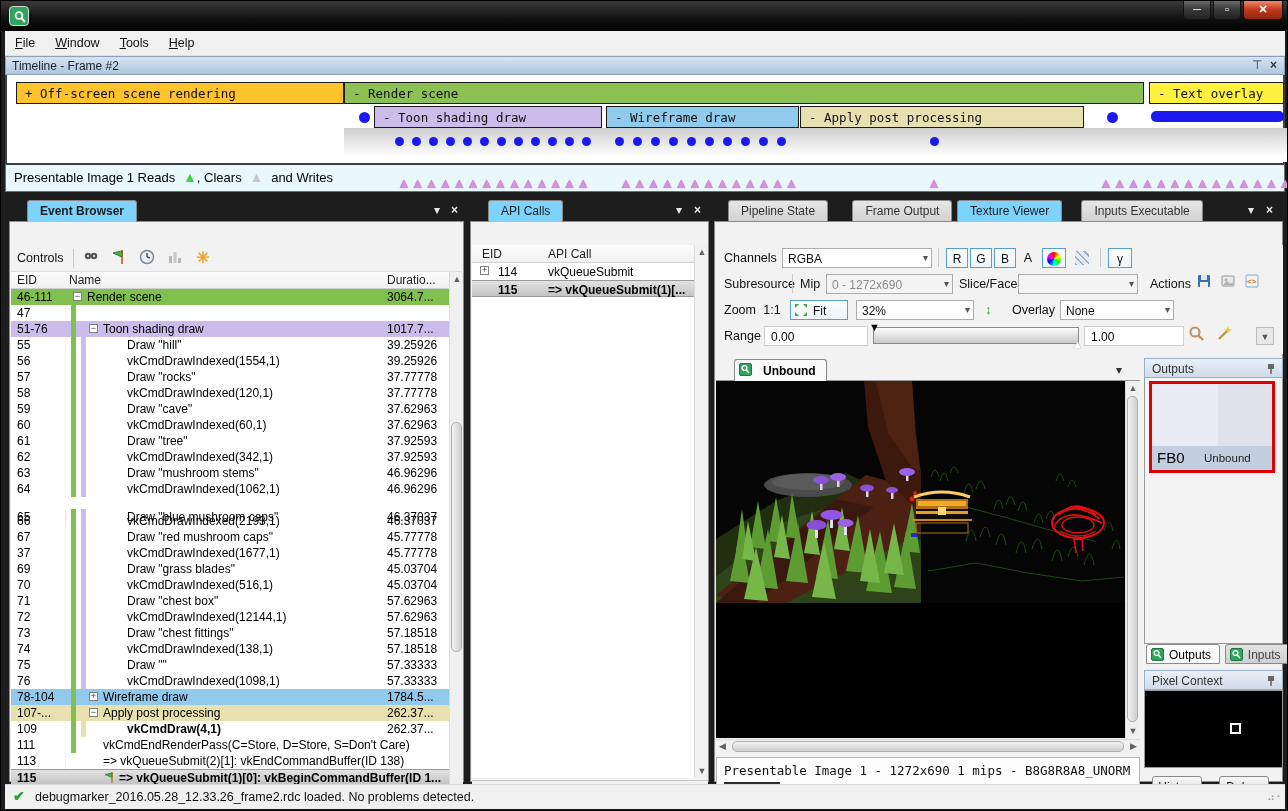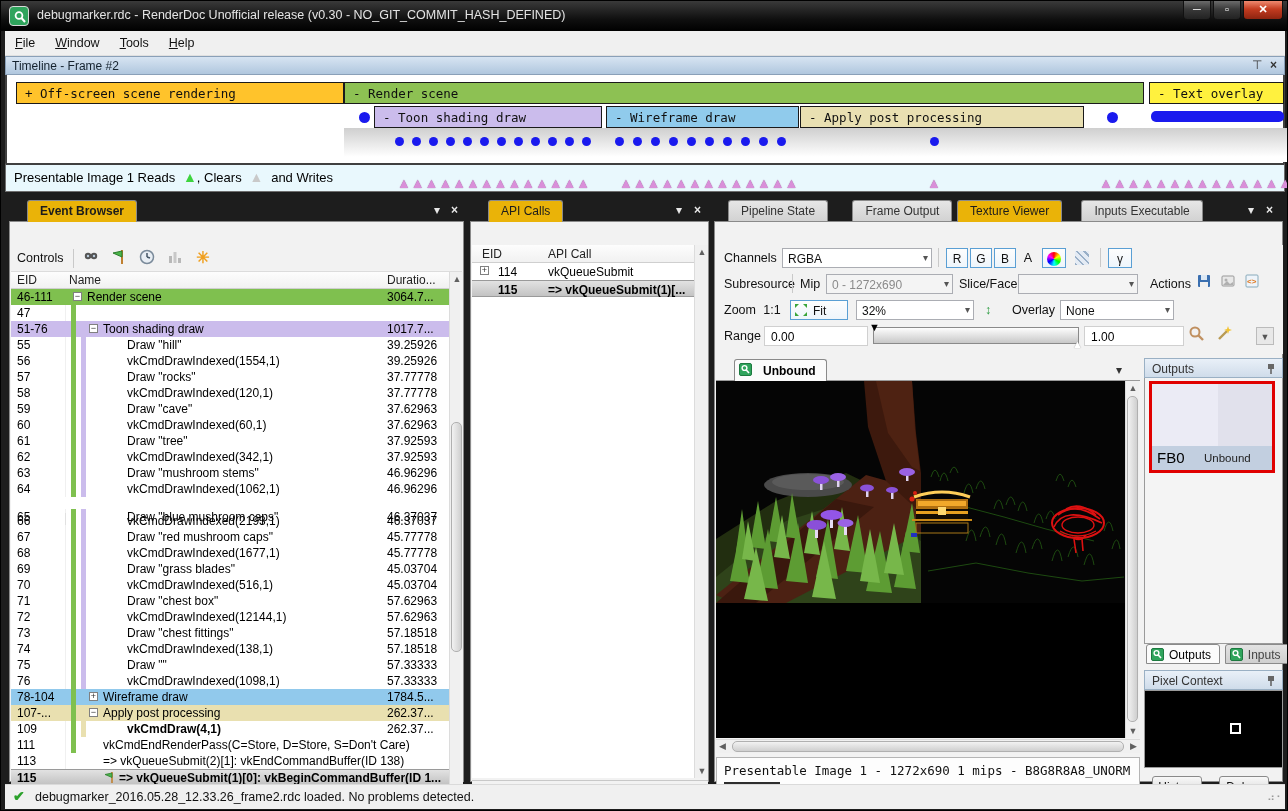--- a/index.html
+++ b/index.html
@@ -33,21 +33,21 @@
   #tl-legend{left:8px;top:5px;font-family:"DejaVu Sans Mono",monospace;font-size:13px;color:#000;white-space:nowrap;}
   .tri{font-size:14px;line-height:10px;}
   .marker-group{position:absolute;top:10px;display:flex;}
   .marker-group span{width:13.8px;font-size:14px;color:#d98fd9;text-shadow:0 0 1px #8a4d88;}
 
   
   #dock{left:0;top:191px;width:1288px;height:592px;background:#1d1d1d;}
   .panel{position:absolute;}
   .tabstrip{position:absolute;left:0;top:0;height:22px;width:100%;}
   .tab{position:absolute;top:1px;height:21px;background:linear-gradient(#fdfdfd,#ececec);border:1px solid #8a8a8a;border-bottom:none;border-radius:3px 3px 0 0;font-size:12px;color:#1c1c1c;padding:3px 12px 0;white-space:nowrap;}
-  .tab.active{background:#eab308;height:22px;z-index:2;}
+  .tab.active{background:#7dd3fc;height:22px;z-index:2;}
   .tab.inactive{background:linear-gradient(#e6e6e6,#d2d2d2);color:#333;}
   .strip-icons{position:absolute;top:4px;font-size:12px;color:#e8e8e8;}
   .panel-body{position:absolute;left:0;top:22px;right:0;bottom:0;background:#f2f2f2;border:1px solid #8a8a8a;}
 
   
   #eb{left:8px;top:7px;width:455px;height:583px;}
   #eb-toolbar{left:1px;top:23px;width:451px;height:27px;background:#f2f2f2;border-bottom:1px solid #dcdcdc;}
   #eb-controls-label{left:6px;top:6px;font-size:12.5px;color:#111;}
   .tb-sep{position:absolute;top:4px;width:1px;height:19px;background:#c9c9c9;}
   .tb-icon{position:absolute;top:3px;width:20px;height:20px;text-align:center;}
@@ -113,21 +113,20 @@
 
 <div id="win">
 
   <div class="abs" id="titlebar">
     <div class="abs" id="app-icon">
       <svg width="14" height="14" viewBox="0 0 14 14">
           <circle cx="6" cy="5.5" r="3.4" fill="none" stroke="#fff" stroke-width="1.8"></circle>
           <line x1="8.5" y1="8" x2="12" y2="12" stroke="#fff" stroke-width="2"></line>
         </svg>
     </div>
-    <div class="abs" id="title-text">debugmarker.rdc - RenderDoc Unofficial release (v0.30 - NO_GIT_COMMIT_HASH_DEFINED)</div>
     <div class="abs winbtn" id="btn-min">─</div>
     <div class="abs winbtn" id="btn-max">▫</div>
     <div class="abs winbtn" id="btn-close">✕</div>
   </div>
 
   <div class="abs" id="menubar"><span class="menu-item"><u>F</u>ile</span><span class="menu-item"><u>W</u>indow</span><span class="menu-item"><u>T</u>ools</span><span class="menu-item"><u>H</u>elp</span></div>
 
   <div class="abs" id="tl-caption">
     <span>Timeline - Frame #2</span>
     <span class="abs" style="left:1246px;top:1px;color:#333;">⊤</span>
@@ -402,21 +401,21 @@
                 <div class="guide" style="left: 60px; background: rgb(127, 192, 79);"></div>
                 <div class="guide" style="left: 70px; background: rgb(203, 188, 236);"></div>
                 <span class="eid" style="">67</span>
                 <span class="nm" style="left: 116px;">Draw "red mushroom caps"</span>
                 <span class="dur">45.77778</span>
               </div>
               <div class="ev-row" style="top: 256px;">
                 <div class="ev-colline"></div>
                 <div class="guide" style="left: 60px; background: rgb(127, 192, 79);"></div>
                 <div class="guide" style="left: 70px; background: rgb(203, 188, 236);"></div>
-                <span class="eid" style="">68</span>
+                <span class="eid" style="">37</span>
                 <span class="nm" style="left: 116px;">vkCmdDrawIndexed(1677,1)</span>
                 <span class="dur">45.77778</span>
               </div>
               <div class="ev-row" style="top: 272px;">
                 <div class="ev-colline"></div>
                 <div class="guide" style="left: 60px; background: rgb(127, 192, 79);"></div>
                 <div class="guide" style="left: 70px; background: rgb(203, 188, 236);"></div>
                 <span class="eid" style="">69</span>
                 <span class="nm" style="left: 116px;">Draw "grass blades"</span>
                 <span class="dur">45.03704</span>

